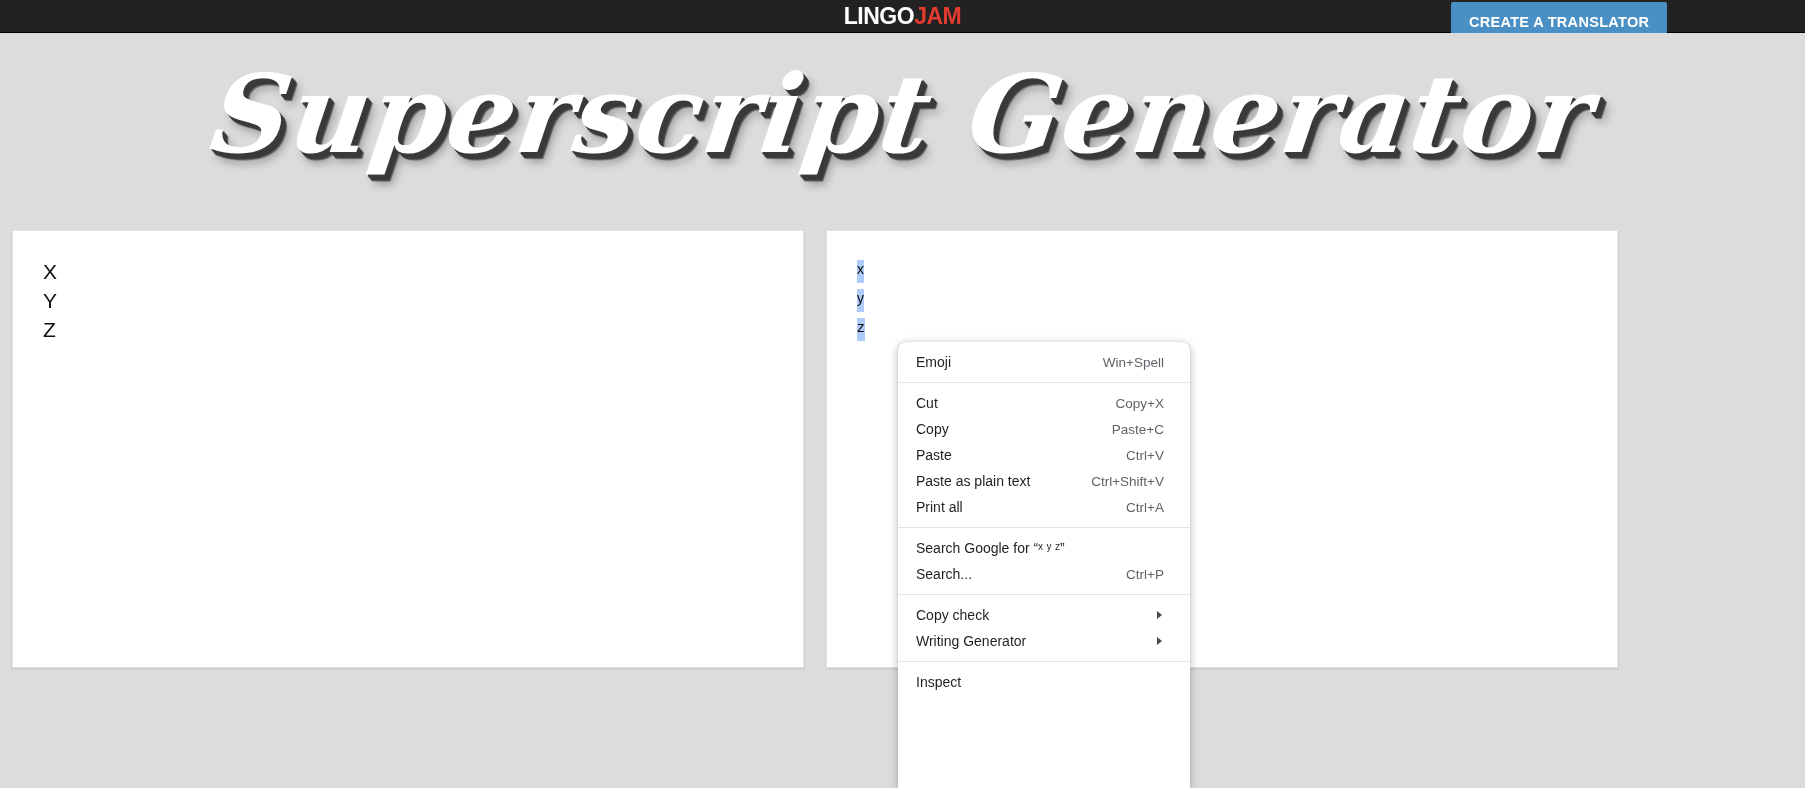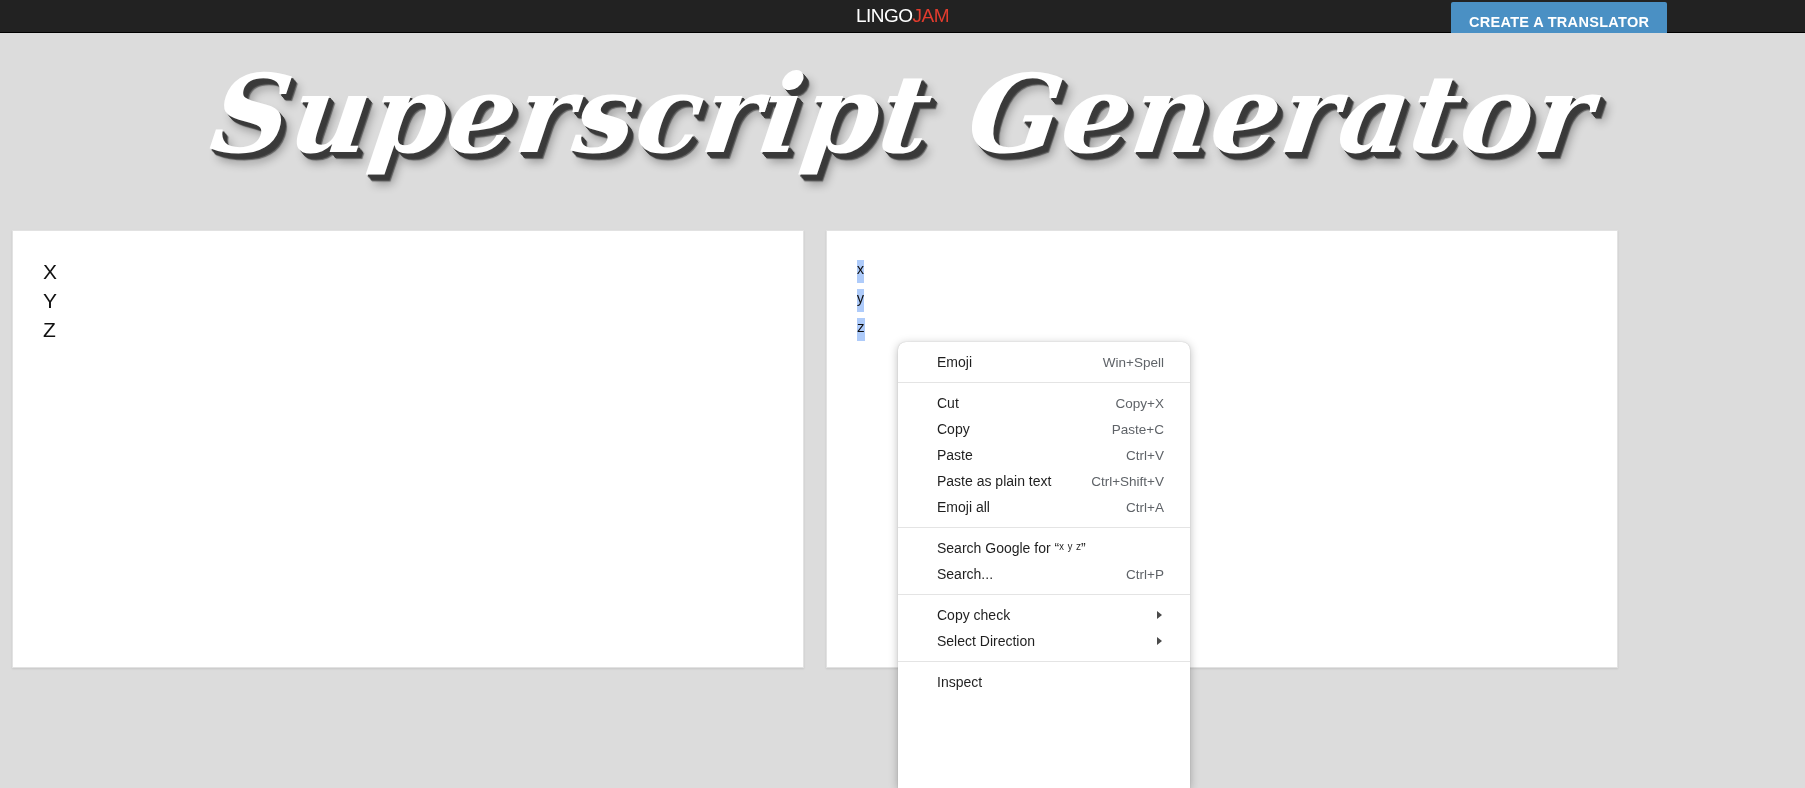--- a/index.html
+++ b/index.html
@@ -15,22 +15,22 @@
   .topbar {
     position: absolute; top: 0; left: 0;
     width: 1805px; height: 33px;
     background: #222222;
     border-bottom: 1px solid #000;
   }
   .logo {
     position: absolute; left: 50%; top: 50%;
     transform: translate(-50%, -50%);
     font-family: "Liberation Sans", sans-serif;
-    font-weight: normal;
-    font-size: 19px;
+    font-weight: bold;
+    font-size: 23px;
     letter-spacing: -0.5px;
     white-space: nowrap;
     user-select: none;
   }
   .logo .lingo { color: #ffffff; }
   .logo .jam   { color: #e23c2e; }
 
   .create-btn {
     position: absolute;
     left: 1451px; top: 2px;
@@ -120,21 +120,21 @@
     padding: 7px 0 0 0;
     font-family: "Liberation Sans", sans-serif;
     overflow: hidden;
     height: 446px;
   }
   .ctx-item {
     display: flex;
     align-items: center;
     justify-content: space-between;
     height: 26px;
-    padding: 0 26px 0 39px;
+    padding: 0 26px 0 18px;
     font-size: 14px;
     color: #1f1f1f;
     cursor: default;
     position: relative;
   }
   .ctx-label { white-space: nowrap; }
   .ctx-accel {
     color: #5f6368;
     font-size: 13.5px;
     white-space: nowrap;
@@ -192,37 +192,37 @@
     </div>
     <div class="ctx-item">
       <span class="ctx-label">Paste</span>
       <span class="ctx-accel">Ctrl+V</span>
     </div>
     <div class="ctx-item">
       <span class="ctx-label">Paste as plain text</span>
       <span class="ctx-accel">Ctrl+Shift+V</span>
     </div>
     <div class="ctx-item">
-      <span class="ctx-label">Emoji all</span>
+      <span class="ctx-label">Print all</span>
       <span class="ctx-accel">Ctrl+A</span>
     </div>
     <div class="ctx-sep"></div>
     <div class="ctx-item">
       <span class="ctx-label">Search Google for “ˣ ʸ ᶻ”</span>
     </div>
     <div class="ctx-item">
       <span class="ctx-label">Search...</span>
       <span class="ctx-accel">Ctrl+P</span>
     </div>
     <div class="ctx-sep"></div>
     <div class="ctx-item">
       <span class="ctx-label">Copy check</span>
       <span class="ctx-arrow"></span>
     </div>
     <div class="ctx-item">
-      <span class="ctx-label">Select Direction</span>
+      <span class="ctx-label">Writing Generator</span>
       <span class="ctx-arrow"></span>
     </div>
     <div class="ctx-sep"></div>
     <div class="ctx-item">
       <span class="ctx-label">Inspect</span>
     </div>
   </div>
 
 </body></html>

